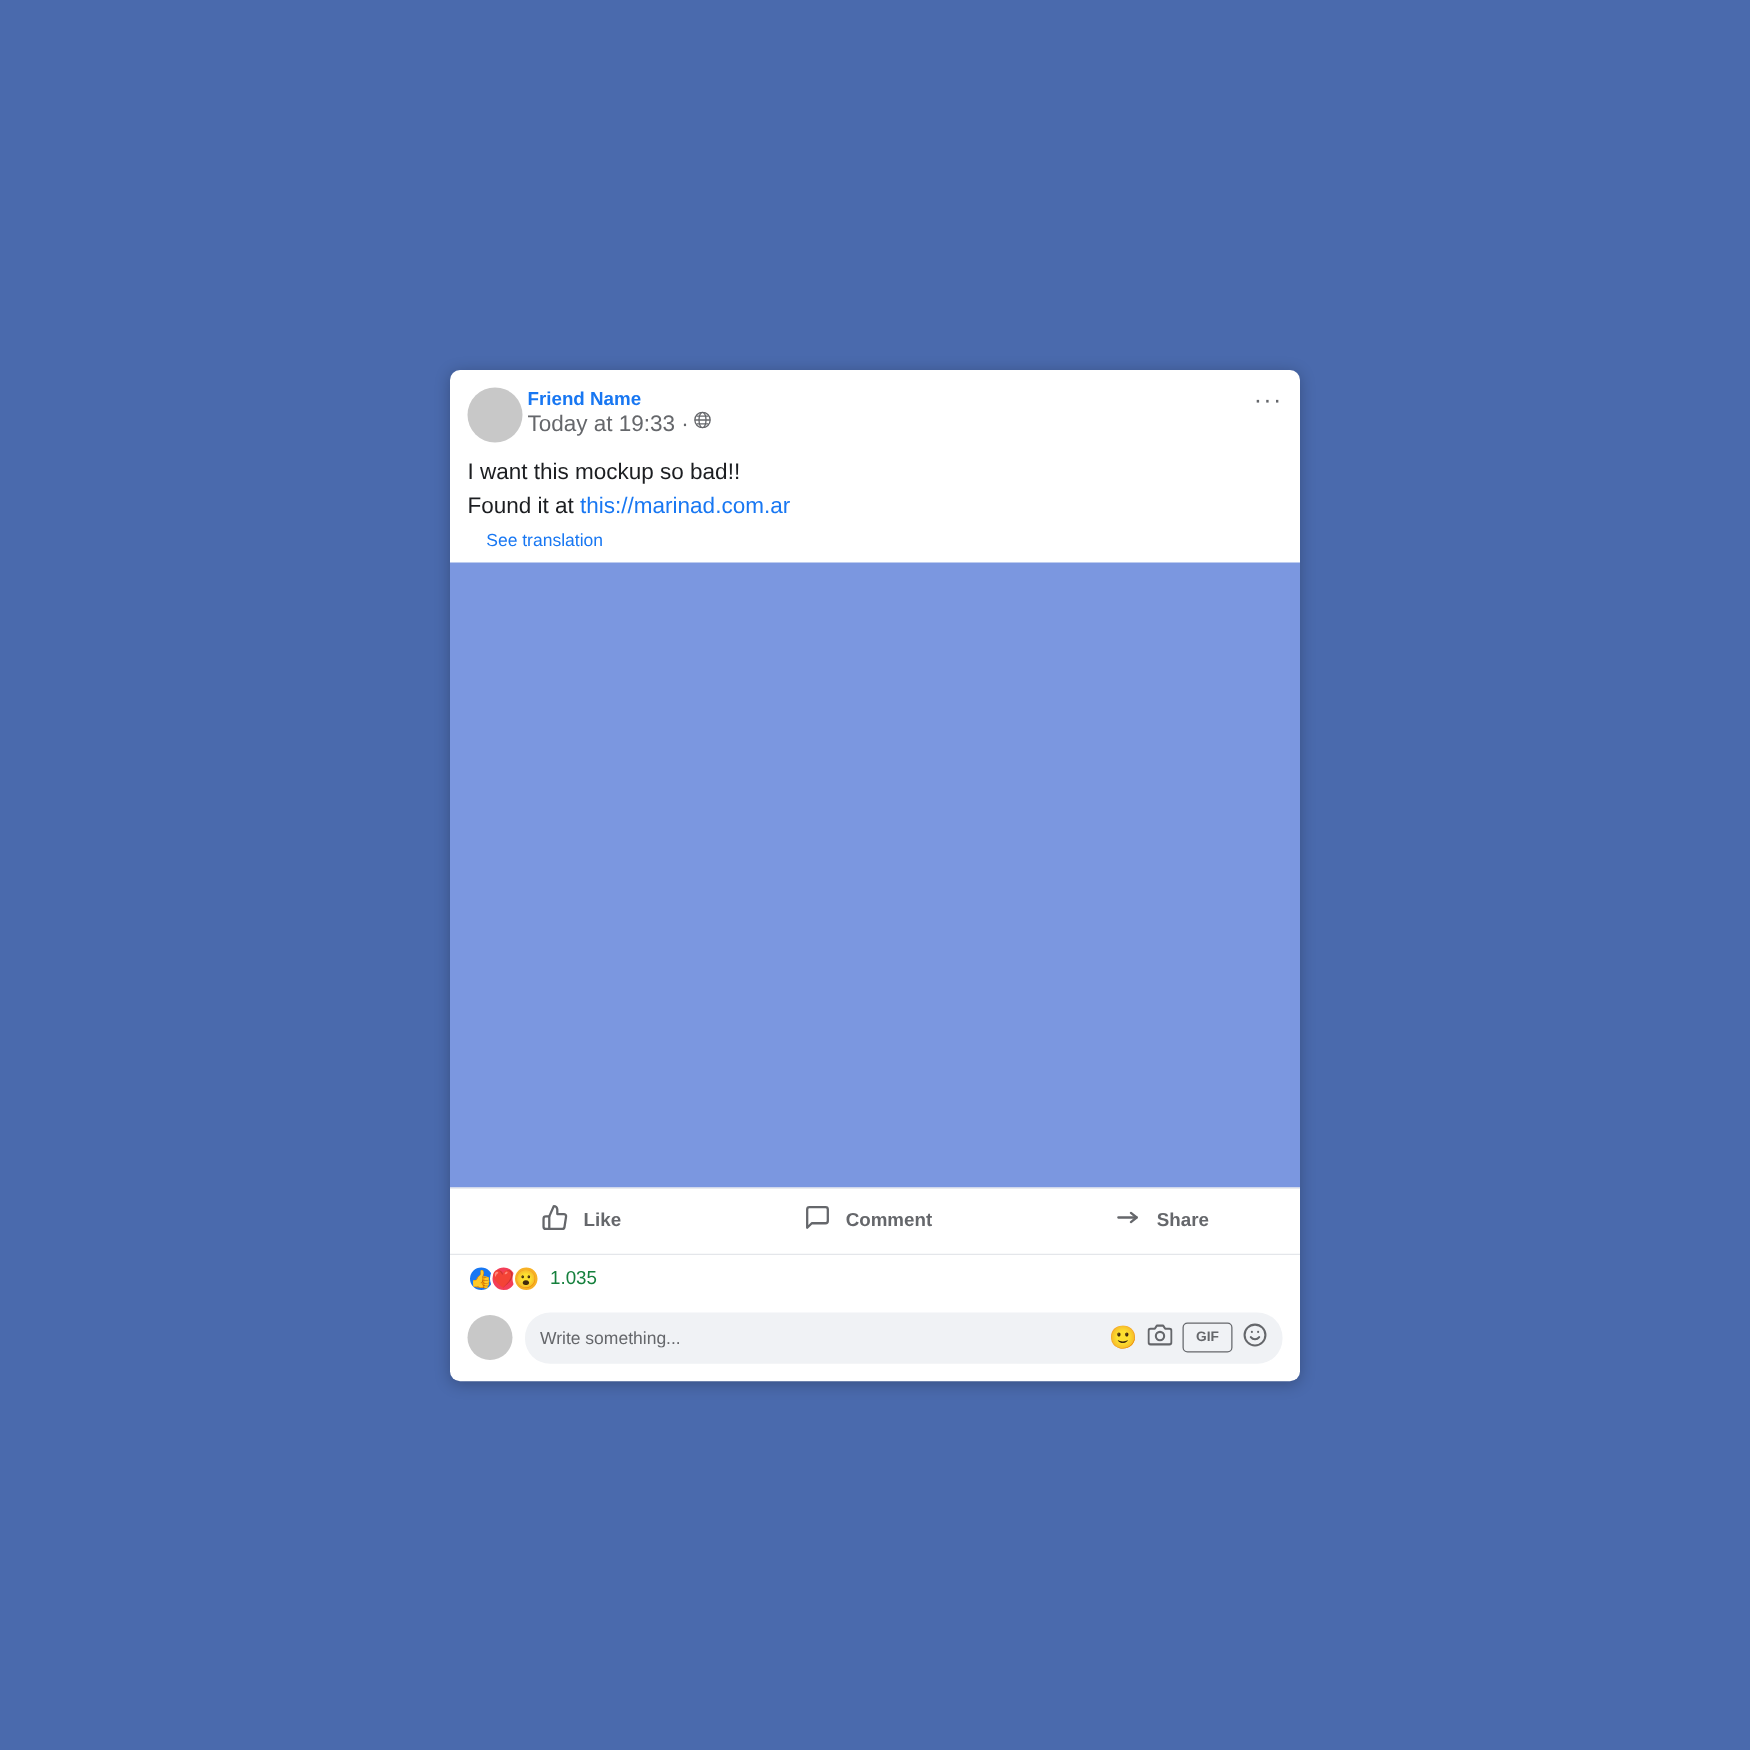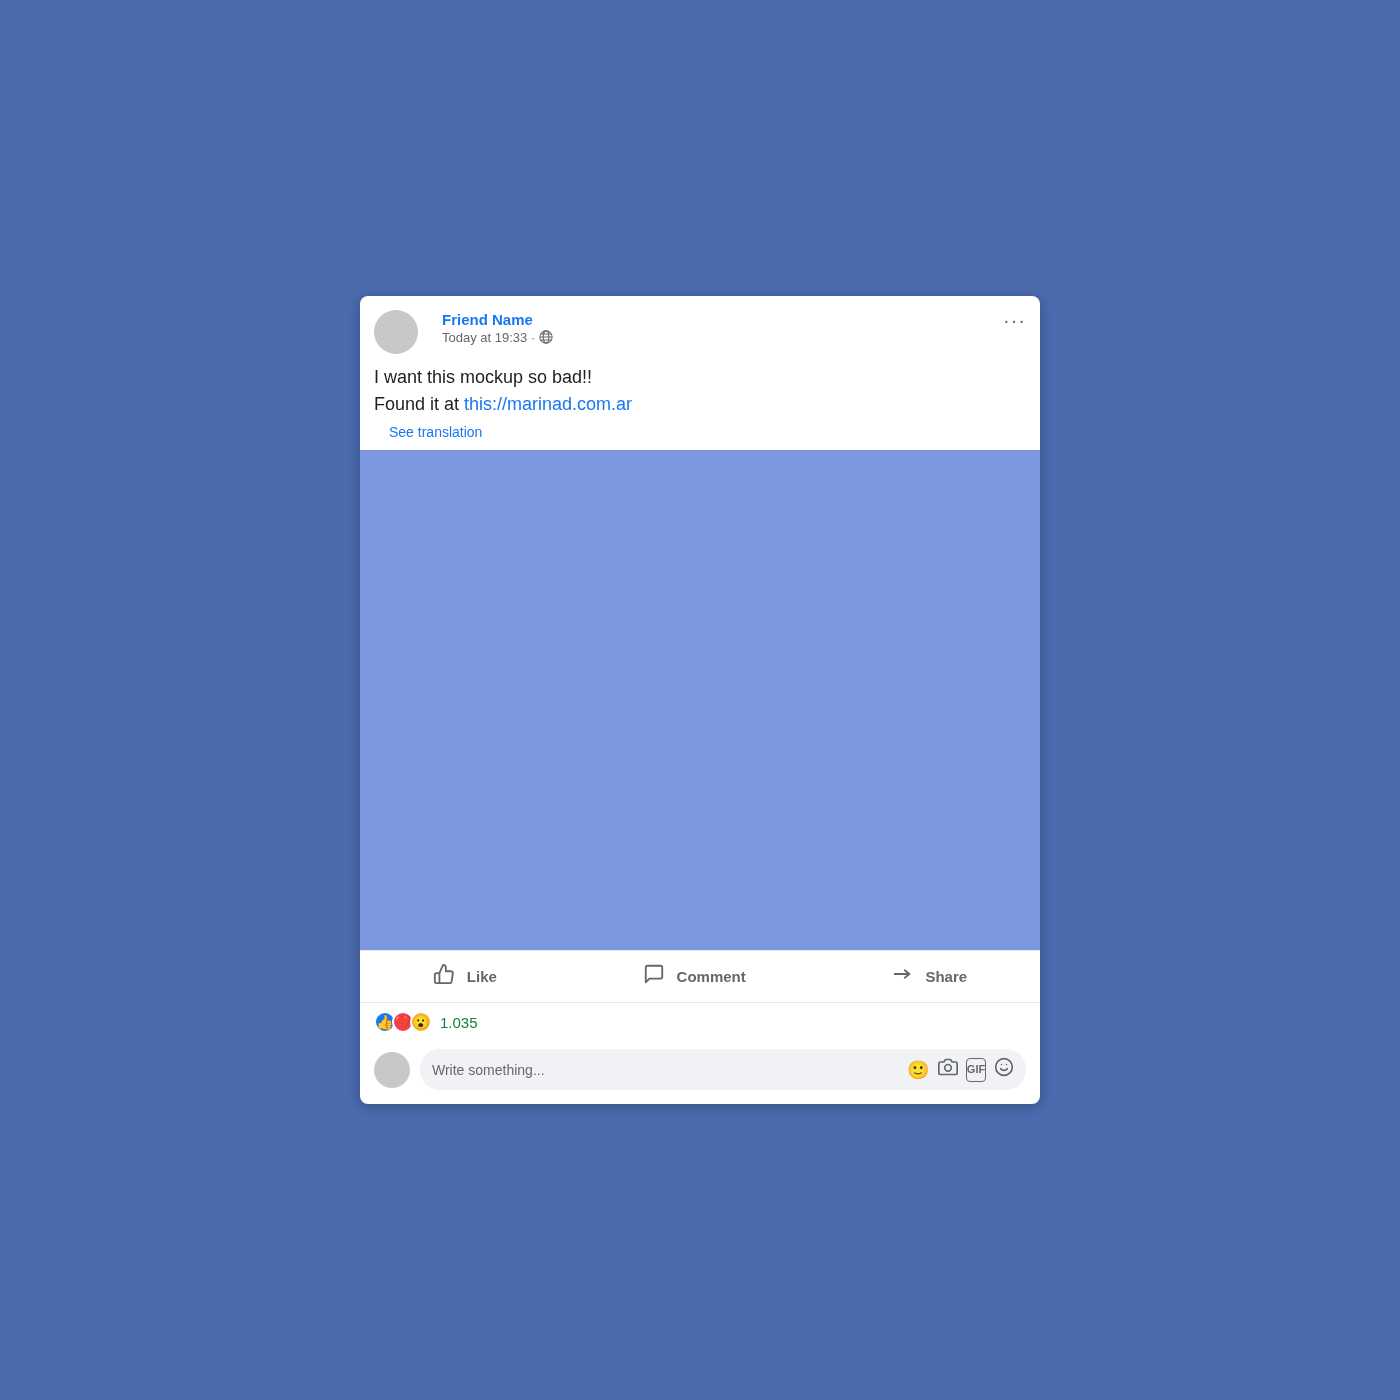--- a/index.html
+++ b/index.html
@@ -32,36 +32,36 @@
 
     .avatar {
       width: 44px;
       height: 44px;
       border-radius: 50%;
       background: #c8c8c8;
       flex-shrink: 0;
     }
 
     .header-info {
-      margin-left: 24px;
+      margin-left: 4px;
       flex: 1;
     }
 
     .friend-name {
       color: #1877f2;
       font-weight: 700;
       font-size: 15px;
       line-height: 1.3;
     }
 
     .post-meta {
       color: #65676b;
-      font-size: 13px;
-      display: flex;
-      align-items: center;
+      font-size: 18px;
+      display: flex;
+      align-items: flex-start;
       gap: 4px;
     }
 
     .globe-icon {
       width: 14px;
       height: 14px;
       display: inline-block;
     }
 
     .more-btn {
@@ -216,21 +216,21 @@
       gap: 8px;
     }
 
     .comment-icon-btn {
       color: #65676b;
       font-size: 18px;
       cursor: pointer;
       display: flex;
       align-items: center;
       justify-content: center;
-      width: 20px;
+      width: 40px;
       height: 24px;
       border: 1.5px solid #65676b;
       border-radius: 4px;
       font-size: 11px;
       font-weight: 700;
       line-height: 1;
     }
 
     .comment-icon-plain {
       color: #65676b;

